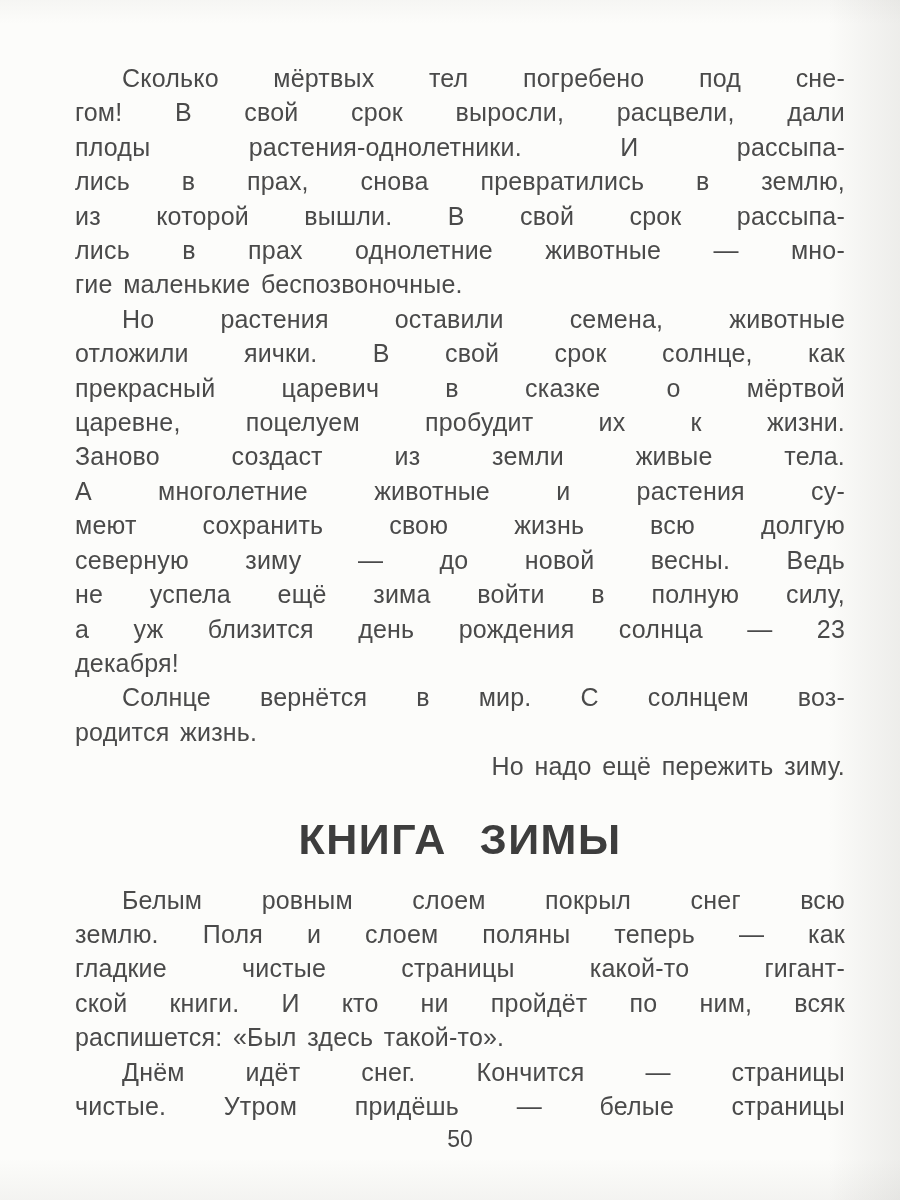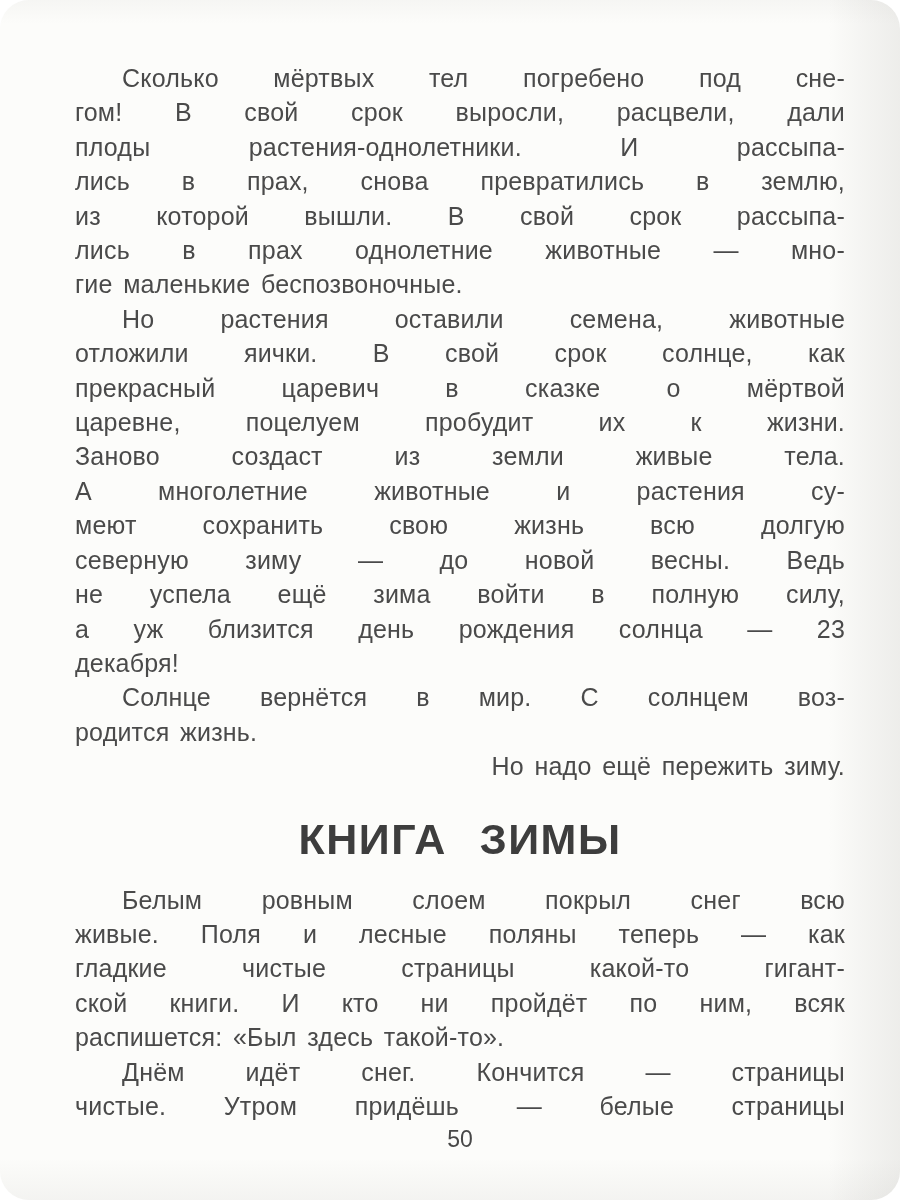--- a/index.html
+++ b/index.html
@@ -8,21 +8,20 @@
     position: relative;
     width: 900px;
     height: 1200px;
     overflow: hidden;
     font-family: "Liberation Sans", sans-serif;
     color: #4a4a4a;
     background:
       linear-gradient(to right, rgba(255,255,255,0) 92%, rgba(118,116,110,0.06) 96%, rgba(118,116,110,0.11) 100%),
       linear-gradient(to bottom, rgba(130,128,122,0.05) 0%, rgba(255,255,255,0) 2%, rgba(255,255,255,0) 96.5%, rgba(130,128,122,0.07) 100%),
       #fcfcfa;
-    border-radius: 29px;
   }
 
   .content {
     position: absolute;
     left: 75px;
     top: 61px;
     width: 770px;
   }
 
   .para { margin: 0; padding: 0; }
@@ -92,21 +91,21 @@
     </p>
 
     <p class="para">
       <span class="ln left indent">Но надо ещё пережить зиму.</span>
     </p>
 
     <h1 class="heading">КНИГА ЗИМЫ</h1>
 
     <p class="para">
       <span class="ln just indent">Белым ровным слоем покрыл снег всю</span>
-      <span class="ln just">живые. Поля и лесные поляны теперь — как</span>
+      <span class="ln just">землю. Поля и слоем поляны теперь — как</span>
       <span class="ln just">гладкие чистые страницы какой-то гигант-</span>
       <span class="ln just">ской книги. И кто ни пройдёт по ним, всяк</span>
       <span class="ln left">распишется: «Был здесь такой-то».</span>
     </p>
 
     <p class="para">
       <span class="ln just indent">Днём идёт снег. Кончится — страницы</span>
       <span class="ln just">чистые. Утром придёшь — белые страницы</span>
     </p>
 

